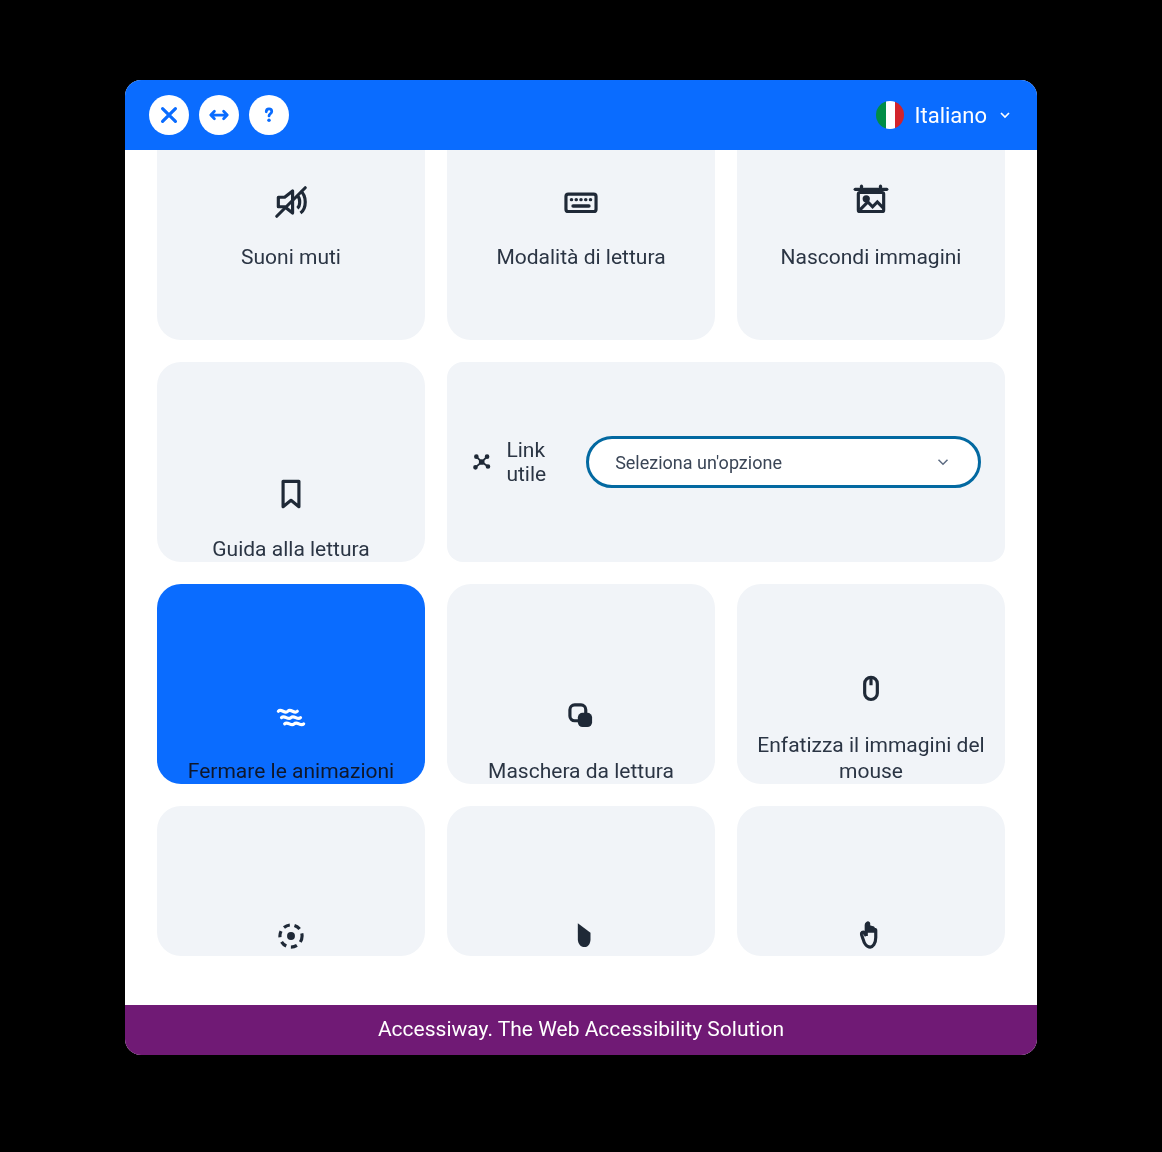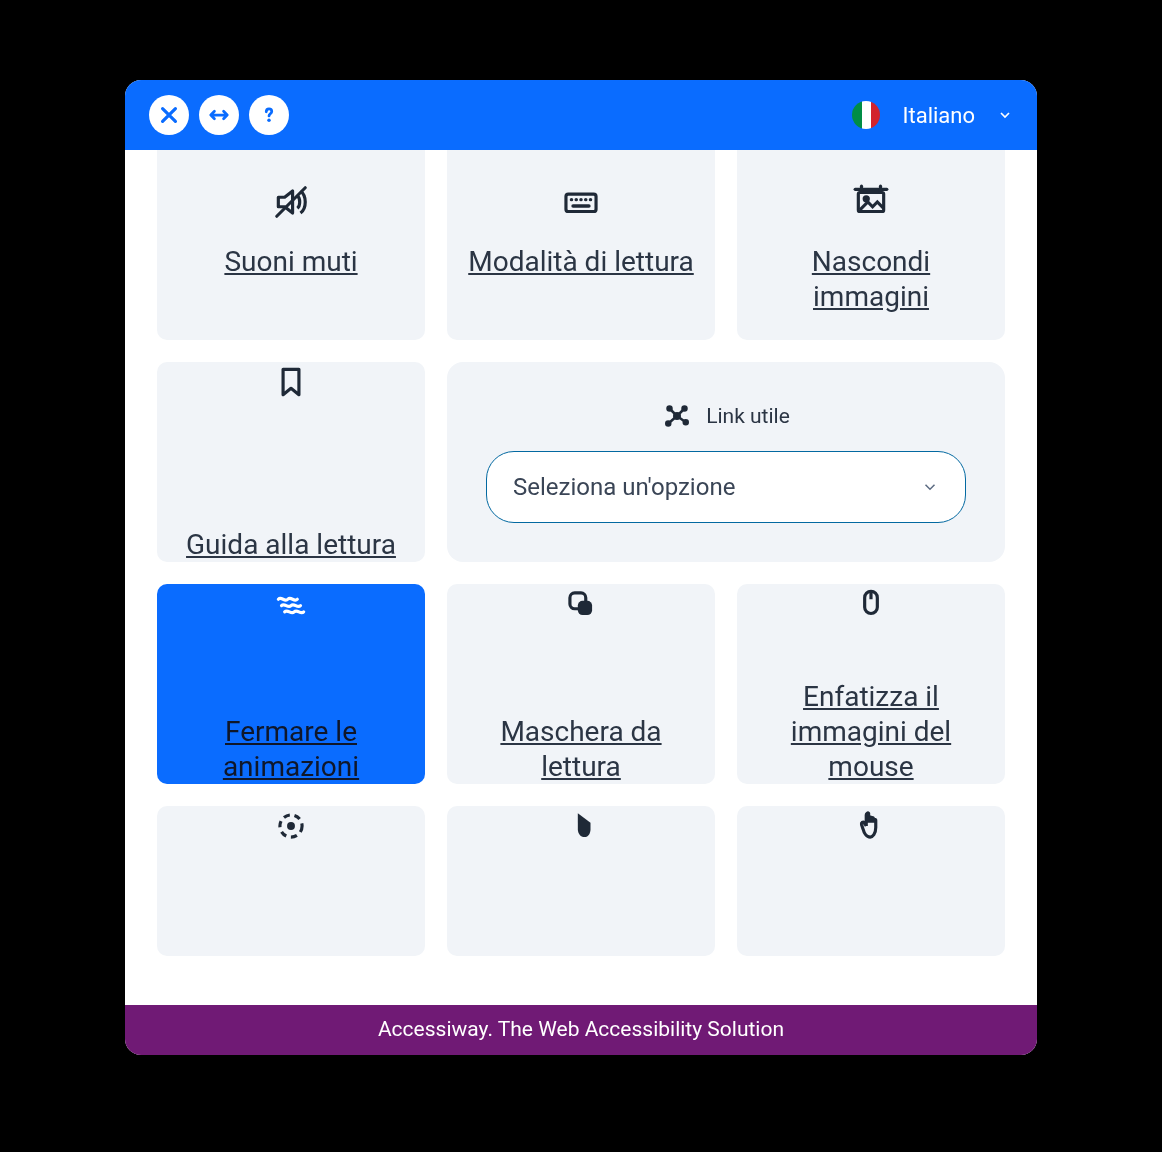--- a/index.html
+++ b/index.html
@@ -35,21 +35,21 @@
     background: #fff;
     display: flex;
     align-items: center;
     justify-content: center;
     cursor: pointer;
   }
   .circle-btn svg { width: 22px; height: 22px; }
   .lang {
     display: flex;
     align-items: center;
-    gap: 22px;
+    gap: 10px;
     color: #fff;
     font-size: 22px;
     cursor: pointer;
   }
   .flag {
     width: 28px; height: 28px; border-radius: 50%;
     overflow: hidden;
     display: flex;
   }
   .flag div { flex:1; }
@@ -63,66 +63,66 @@
     overflow: hidden;
   }
   .grid {
     display: grid;
     grid-template-columns: repeat(3, 1fr);
     gap: 22px;
     padding-top: 0;
   }
   .tile {
     background: #f1f4f8;
-    border-radius: 10px;
+    border-radius: 24px;
     height: 200px;
     display: flex;
     flex-direction: column;
     align-items: center;
-    justify-content: space-between;
+    justify-content: flex-end;
     gap: 22px;
     cursor: pointer;
     text-align: center;
     padding: 0 18px;
   }
   .tile.row1 { height: 190px; border-top-left-radius:0; border-top-right-radius:0; padding-top:6px; justify-content:flex-start; }
   .tile.row1 .icon-wrap { margin-top:26px; }
   .tile .icon-wrap { width:40px; height:40px; display:flex; align-items:center; justify-content:center; }
   .tile .icon-wrap svg { width:38px; height:38px; stroke:#1f2937; fill:none; stroke-width:2; }
-  .tile .label { color:#2b3544; font-size:28px; line-height:1.25;text-decoration:underline; }
+  .tile .label { color:#2b3544; font-size:21px; line-height:1.25; }
   .tile.active { background:#0a6cff; }
   .tile.active .label { color:#0f172a; }
   .tile.active .icon-wrap svg { stroke:#fff; }
   .wide {
     grid-column: span 2;
     background:#f1f4f8;
     border-radius:16px;
     height:200px;
     display:flex;
-    flex-direction:column;
+    flex-direction:row;
     align-items:center;
     justify-content:center;
     gap:20px;
     padding:0 24px;
   }
   .wide-head { display:flex; align-items:center; gap:14px; color:#2b3544; font-size:21px; }
   .wide-head svg { width:30px; height:30px; stroke:#1f2937; fill:#1f2937; }
   .select {
     width:100%;
     max-width:480px;
-    height:72px;
+    height:52px;
     background:#fff;
-    border:1px solid #0369a1;
+    border:3px solid #0369a1;
     border-radius:28px;
     display:flex;
     align-items:center;
     justify-content:space-between;
     padding:0 26px;
     color:#3a4556;
-    font-size:24px;
+    font-size:18px;
     cursor:pointer;
   }
   .footer {
     background:#701a75;
     color:#fff;
     text-align:center;
     font-size:21px;
     padding:12px 0 14px;
   }
   .chev { width:18px; height:18px; stroke:#5c6b82; fill:none; stroke-width:2; }

